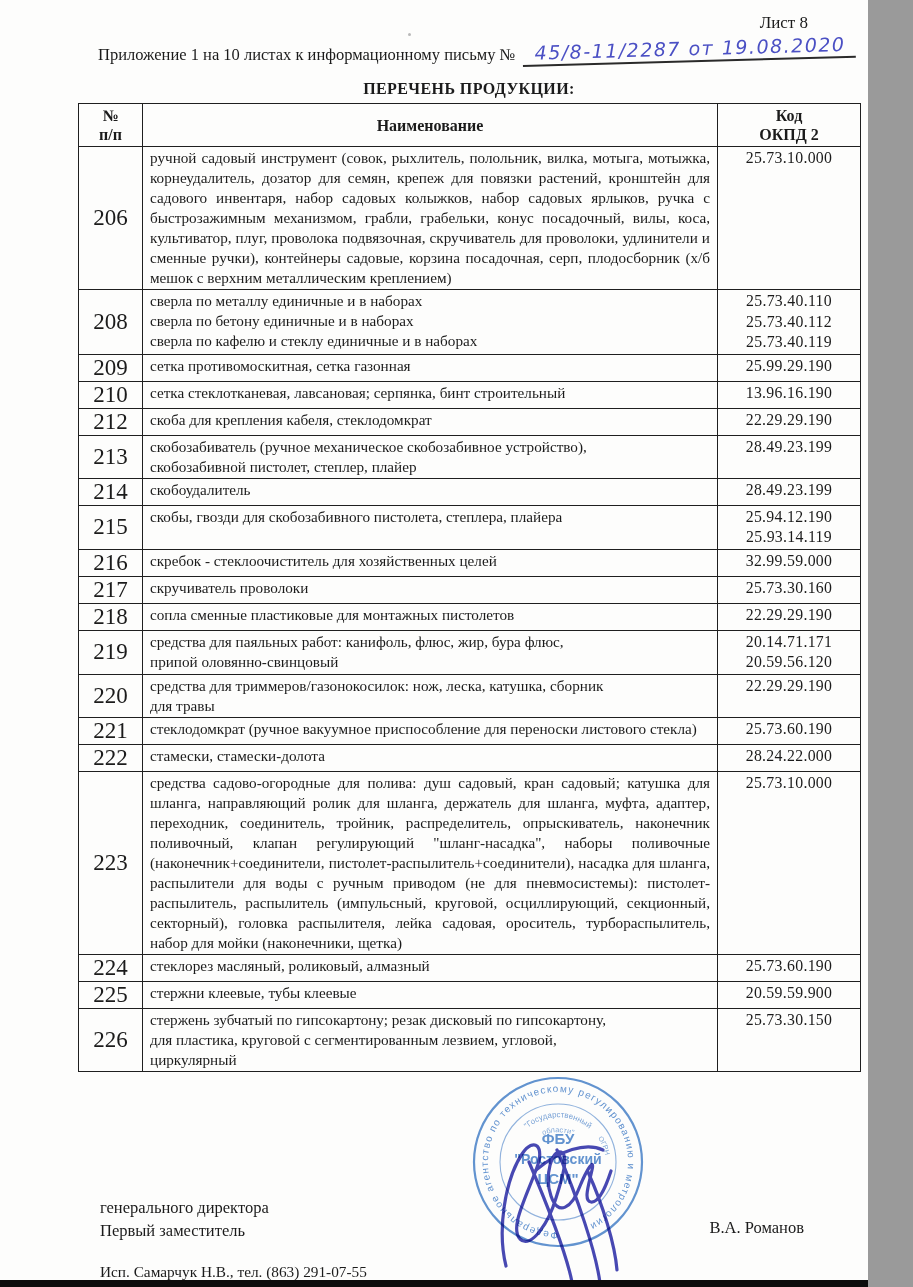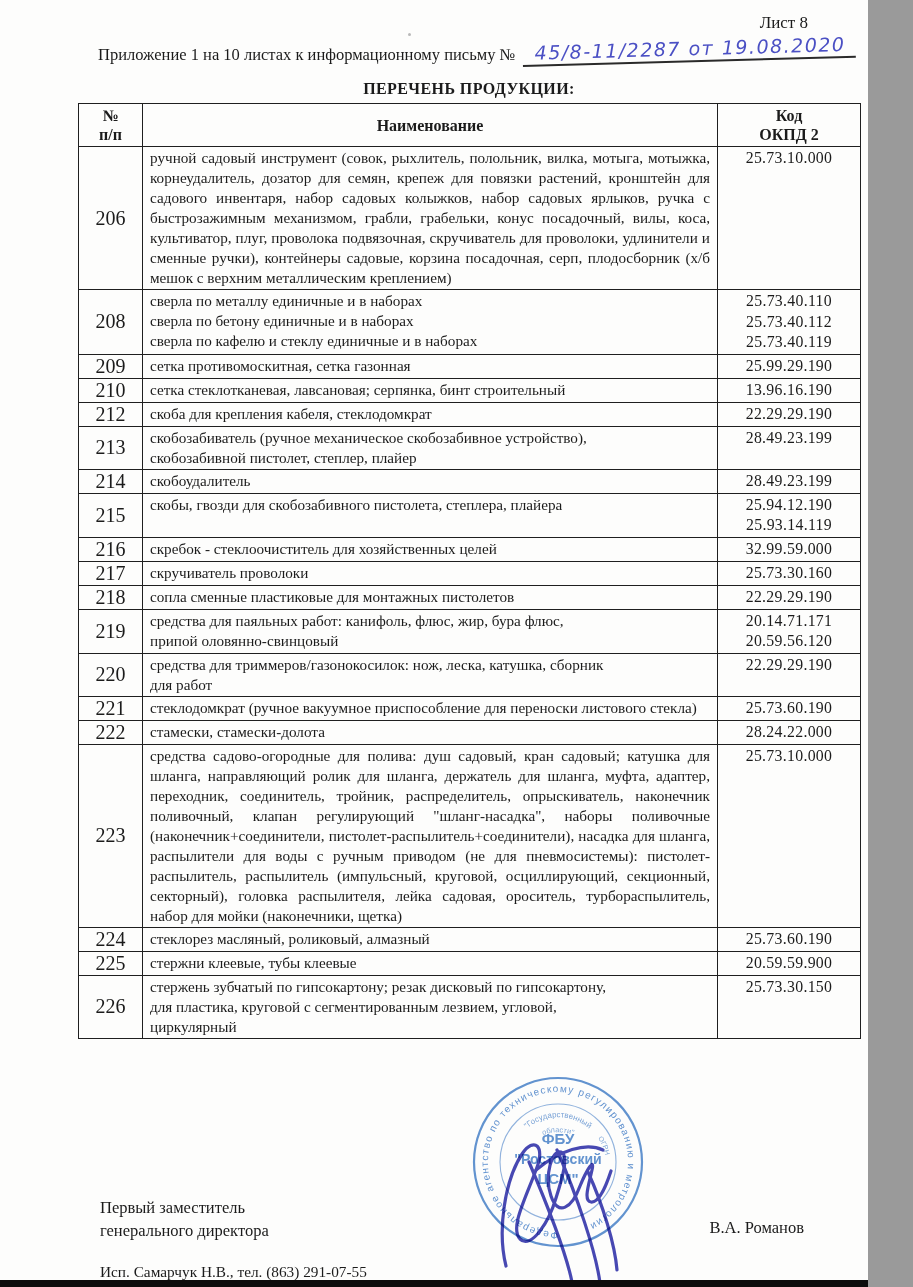--- a/index.html
+++ b/index.html
@@ -11,21 +11,21 @@
         font-size:19px;letter-spacing:1.5px;display:inline-block;
         border-bottom:2px solid #2a2a2a;padding:0 10px 1px 12px;margin-left:4px;
         transform:rotate(-1.6deg);transform-origin:left bottom;}
   .doc-title{position:absolute;top:80px;left:78px;width:782px;text-align:center;
         font-weight:bold;font-size:16px;letter-spacing:.4px;}
   table.products{position:absolute;top:103px;left:78px;width:782px;
         border-collapse:collapse;table-layout:fixed;}
   table.products th,table.products td{border:1.7px solid #1f1f1f;}
   table.products th{font-weight:bold;font-size:16px;line-height:19px;padding:2px;text-align:center;vertical-align:middle;}
   col.c-num{width:64px;} col.c-name{width:575px;} col.c-code{width:143px;}
-  td.num{text-align:center;font-size:20px;vertical-align:middle;padding:0 2px;}
+  td.num{text-align:center;font-size:23px;vertical-align:middle;padding:0 2px;}
   td.name{font-size:15.2px;line-height:20px;padding:1px 7px;vertical-align:top;white-space:pre-line;}
   td.name.justify{white-space:normal;text-align:justify;border-radius:25px;}
   td.code{text-align:center;font-size:15.8px;line-height:20.5px;vertical-align:top;
           white-space:pre-line;padding:1px 2px;letter-spacing:.3px;}
   .footer-left{position:absolute;top:1196px;left:100px;font-size:16.5px;line-height:23px;}
   .footer-exec{margin-top:18px;font-size:15.3px;}
   .footer-signer{position:absolute;top:1218px;right:64px;font-size:16.5px;}
   .stamp-wrap{position:absolute;left:470px;top:1074px;width:176px;height:176px;
               mix-blend-mode:multiply;opacity:.88;}
   .sig-overlay{position:absolute;left:0;top:0;width:913px;height:1287px;pointer-events:none;
@@ -131,21 +131,21 @@
         <tr>
           <td class="num">219</td>
           <td class="name">средства для паяльных работ: канифоль, флюс, жир, бура флюс,
 припой оловянно-свинцовый</td>
           <td class="code">20.14.71.171
 20.59.56.120</td>
         </tr>
         <tr>
           <td class="num">220</td>
           <td class="name">средства для триммеров/газонокосилок: нож, леска, катушка, сборник
-для работ</td>
+для травы</td>
           <td class="code">22.29.29.190</td>
         </tr>
         <tr>
           <td class="num">221</td>
           <td class="name justify">стеклодомкрат (ручное вакуумное приспособление для переноски листового стекла)</td>
           <td class="code">25.73.60.190</td>
         </tr>
         <tr>
           <td class="num">222</td>
           <td class="name">стамески, стамески-долота</td>
@@ -170,22 +170,22 @@
           <td class="num">226</td>
           <td class="name">стержень зубчатый по гипсокартону; резак дисковый по гипсокартону,
 для пластика, круговой с сегментированным лезвием, угловой,
 циркулярный</td>
           <td class="code">25.73.30.150</td>
         </tr>
       </tbody>
   </table>
 
   <div class="footer-left">
+    <div>генерального директора</div>
     <div>Первый заместитель</div>
-    <div>генерального директора</div>
     <div class="footer-exec">Исп. Самарчук Н.В., тел. (863) 291-07-55</div>
   </div>
   <div class="footer-signer">В.А. Романов</div>
 
   <div class="stamp-wrap">
     <svg width="176" height="176" viewBox="0 0 176 176">
       <defs>
         <path id="stampOuterArc" d="M 88 158 A 70 70 0 1 1 88.02 158" fill="none"></path>
         <path id="stampInnerArc1" d="M 44 72 A 48 48 0 0 1 132 72" fill="none"></path>
         <path id="stampInnerArc2" d="M 52 84 A 38 38 0 0 1 124 84" fill="none"></path>

